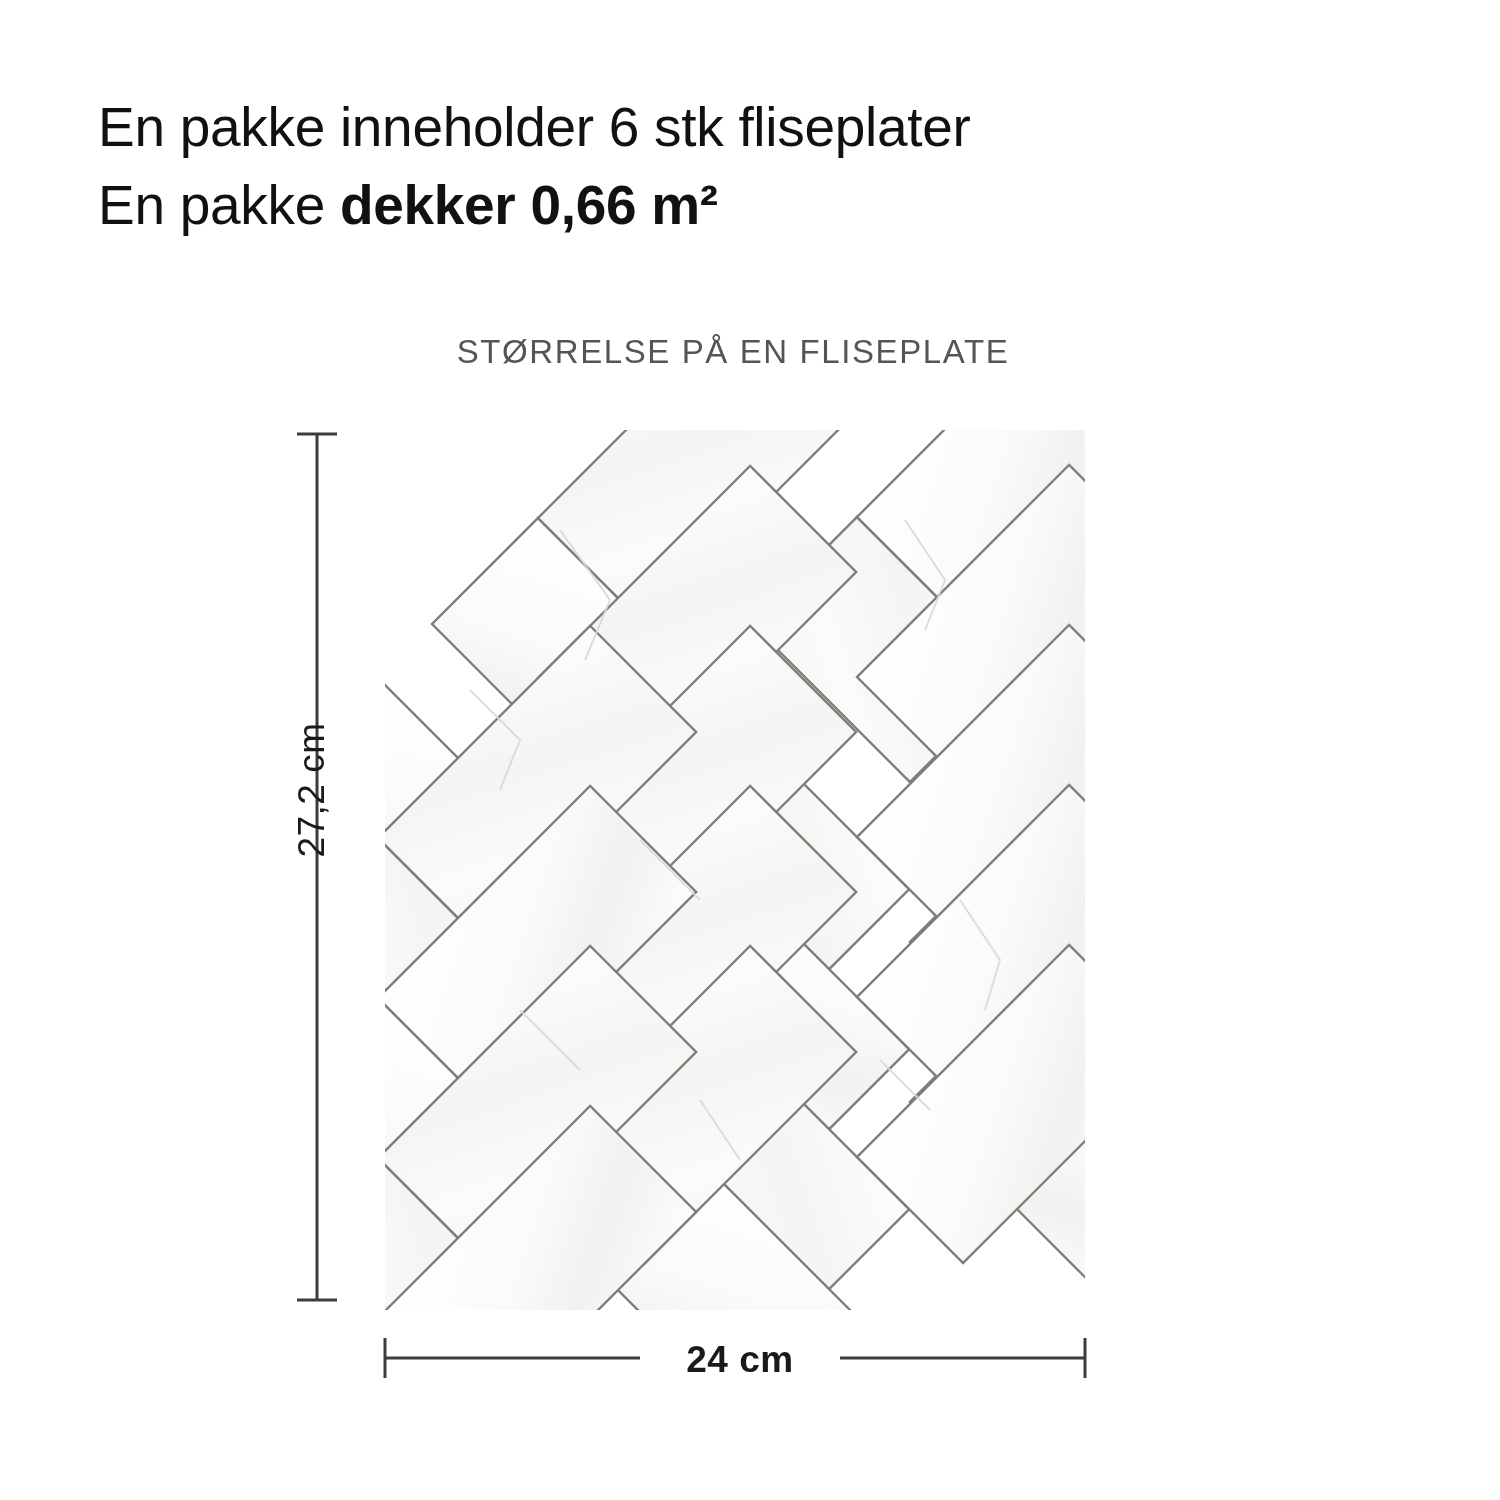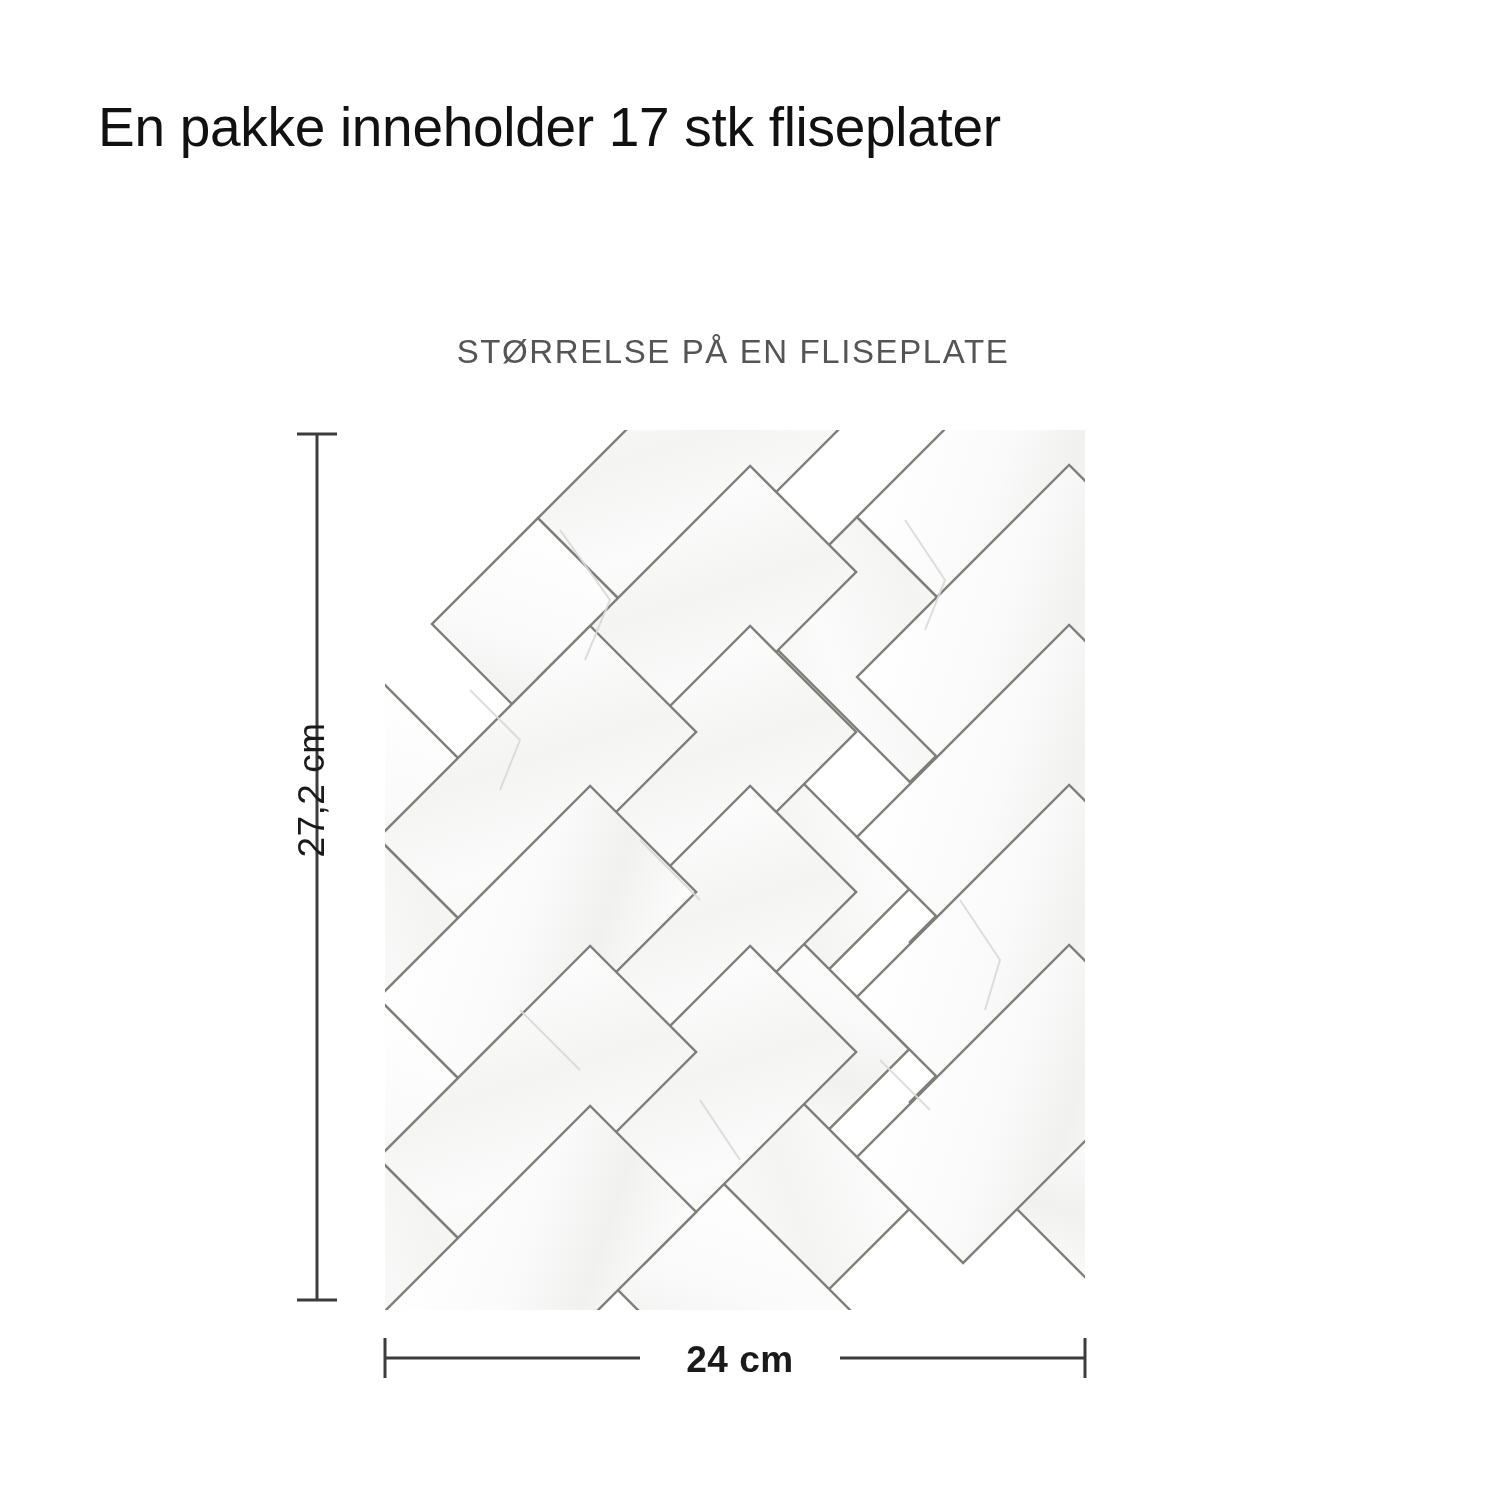--- a/index.html
+++ b/index.html
@@ -86,21 +86,22 @@
     font-size: 37px;
     color: #1a1a1a;
     letter-spacing: 0.5px;
     font-weight: bold;
   }
 </style>
 </head>
 <body>
 
 <div class="heading">
-  <div class="heading-line">En pakke inneholder 17 stk fliseplater</div>
+  <div class="heading-line">En pakke inneholder 6 stk fliseplater</div>
+  <div class="heading-line"><span>En pakke </span><span class="bold">dekker 0,66 m²</span></div>
 </div>
 
 <div class="subtitle">
   <span class="subtitle-inner">STØRRELSE PÅ EN FLISEPLATE</span>
 </div>
 
 <div class="diagram">
   <svg width="1500" height="1500" viewBox="0 0 1500 1500" xmlns="http://www.w3.org/2000/svg">
     <defs>
       <clipPath id="sheetClip">

